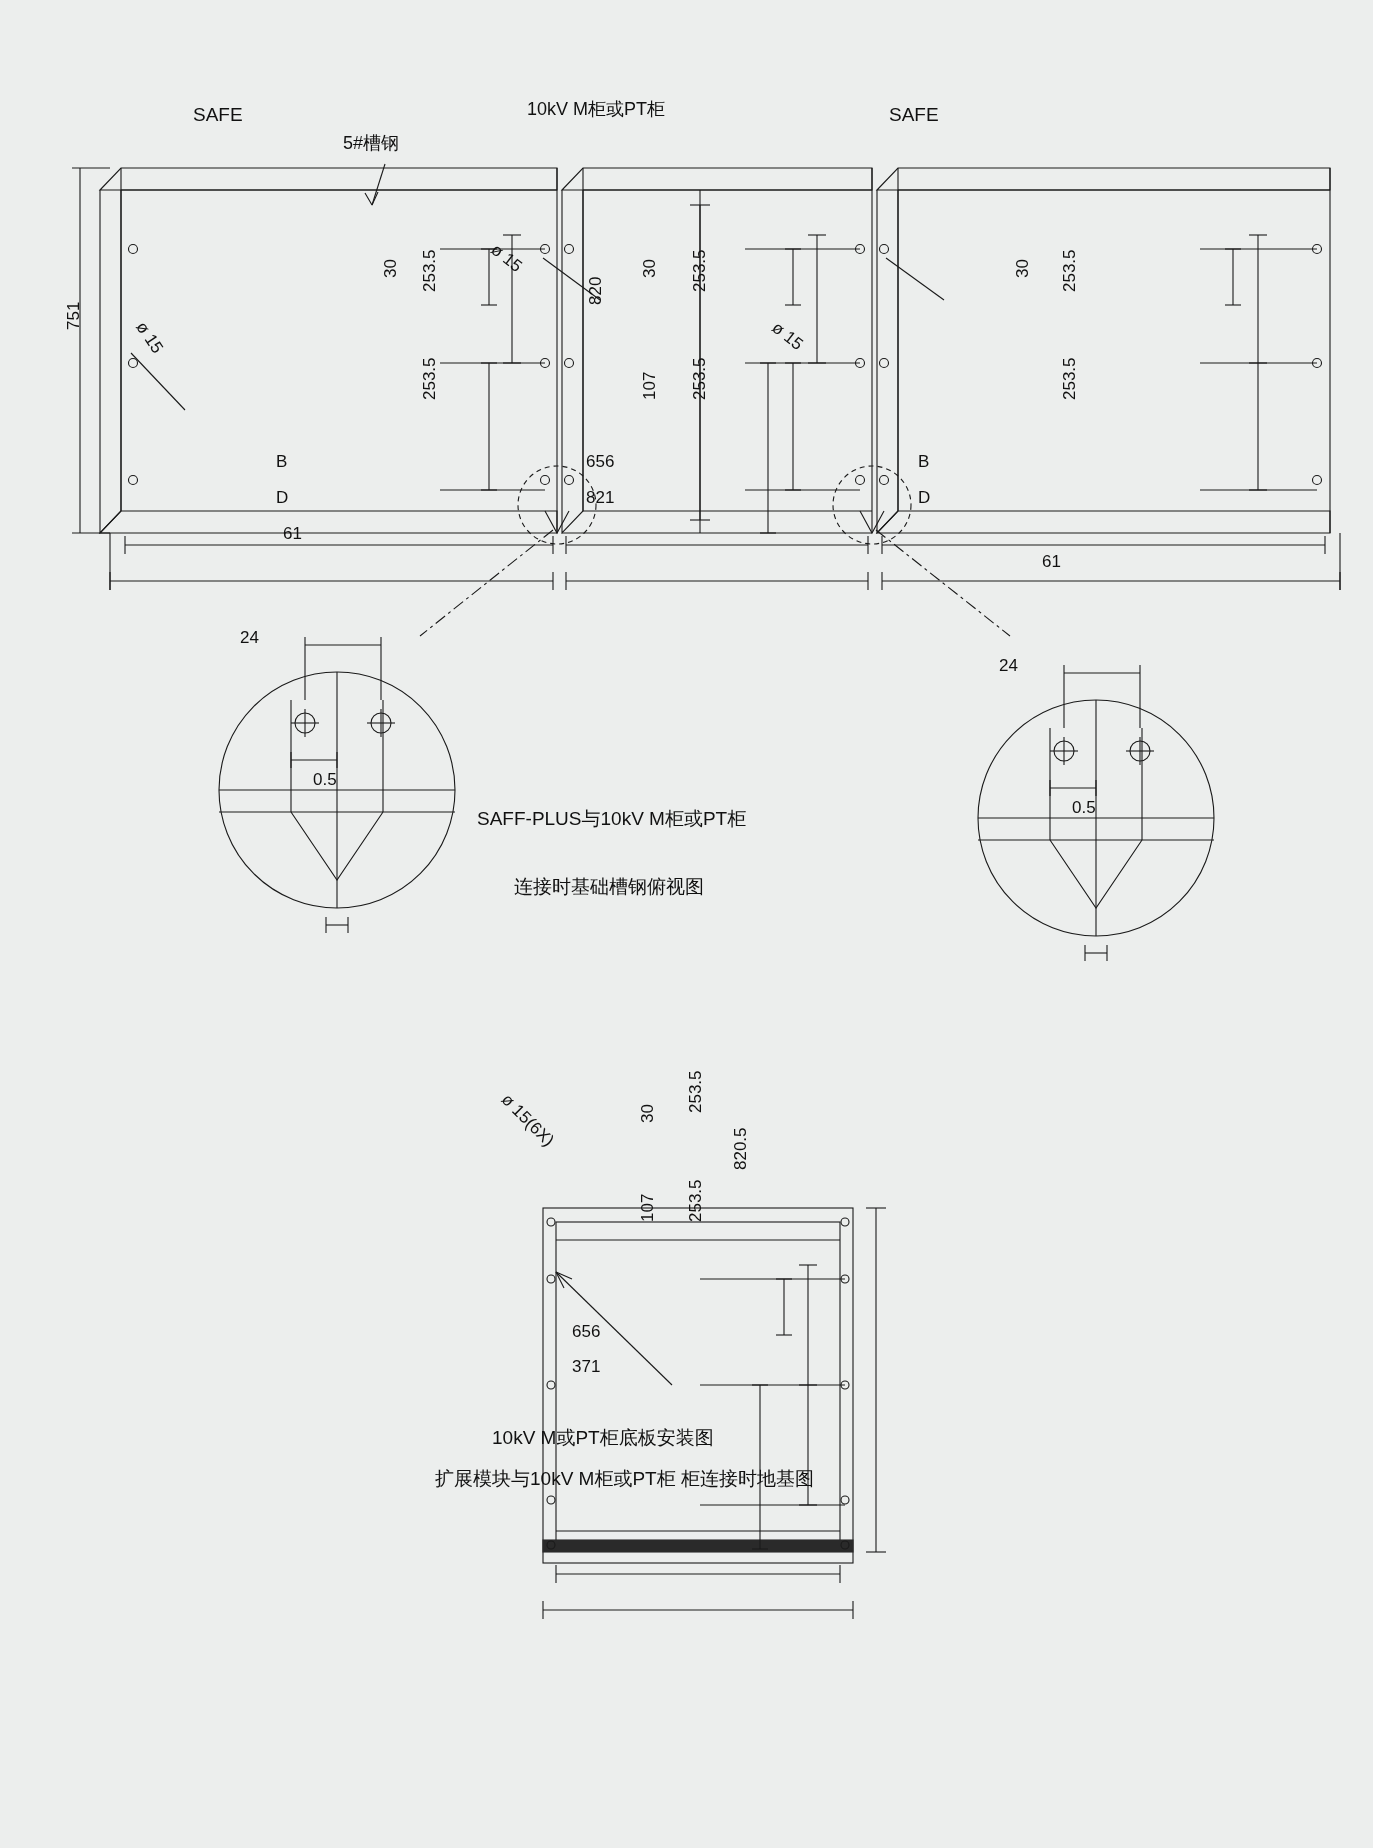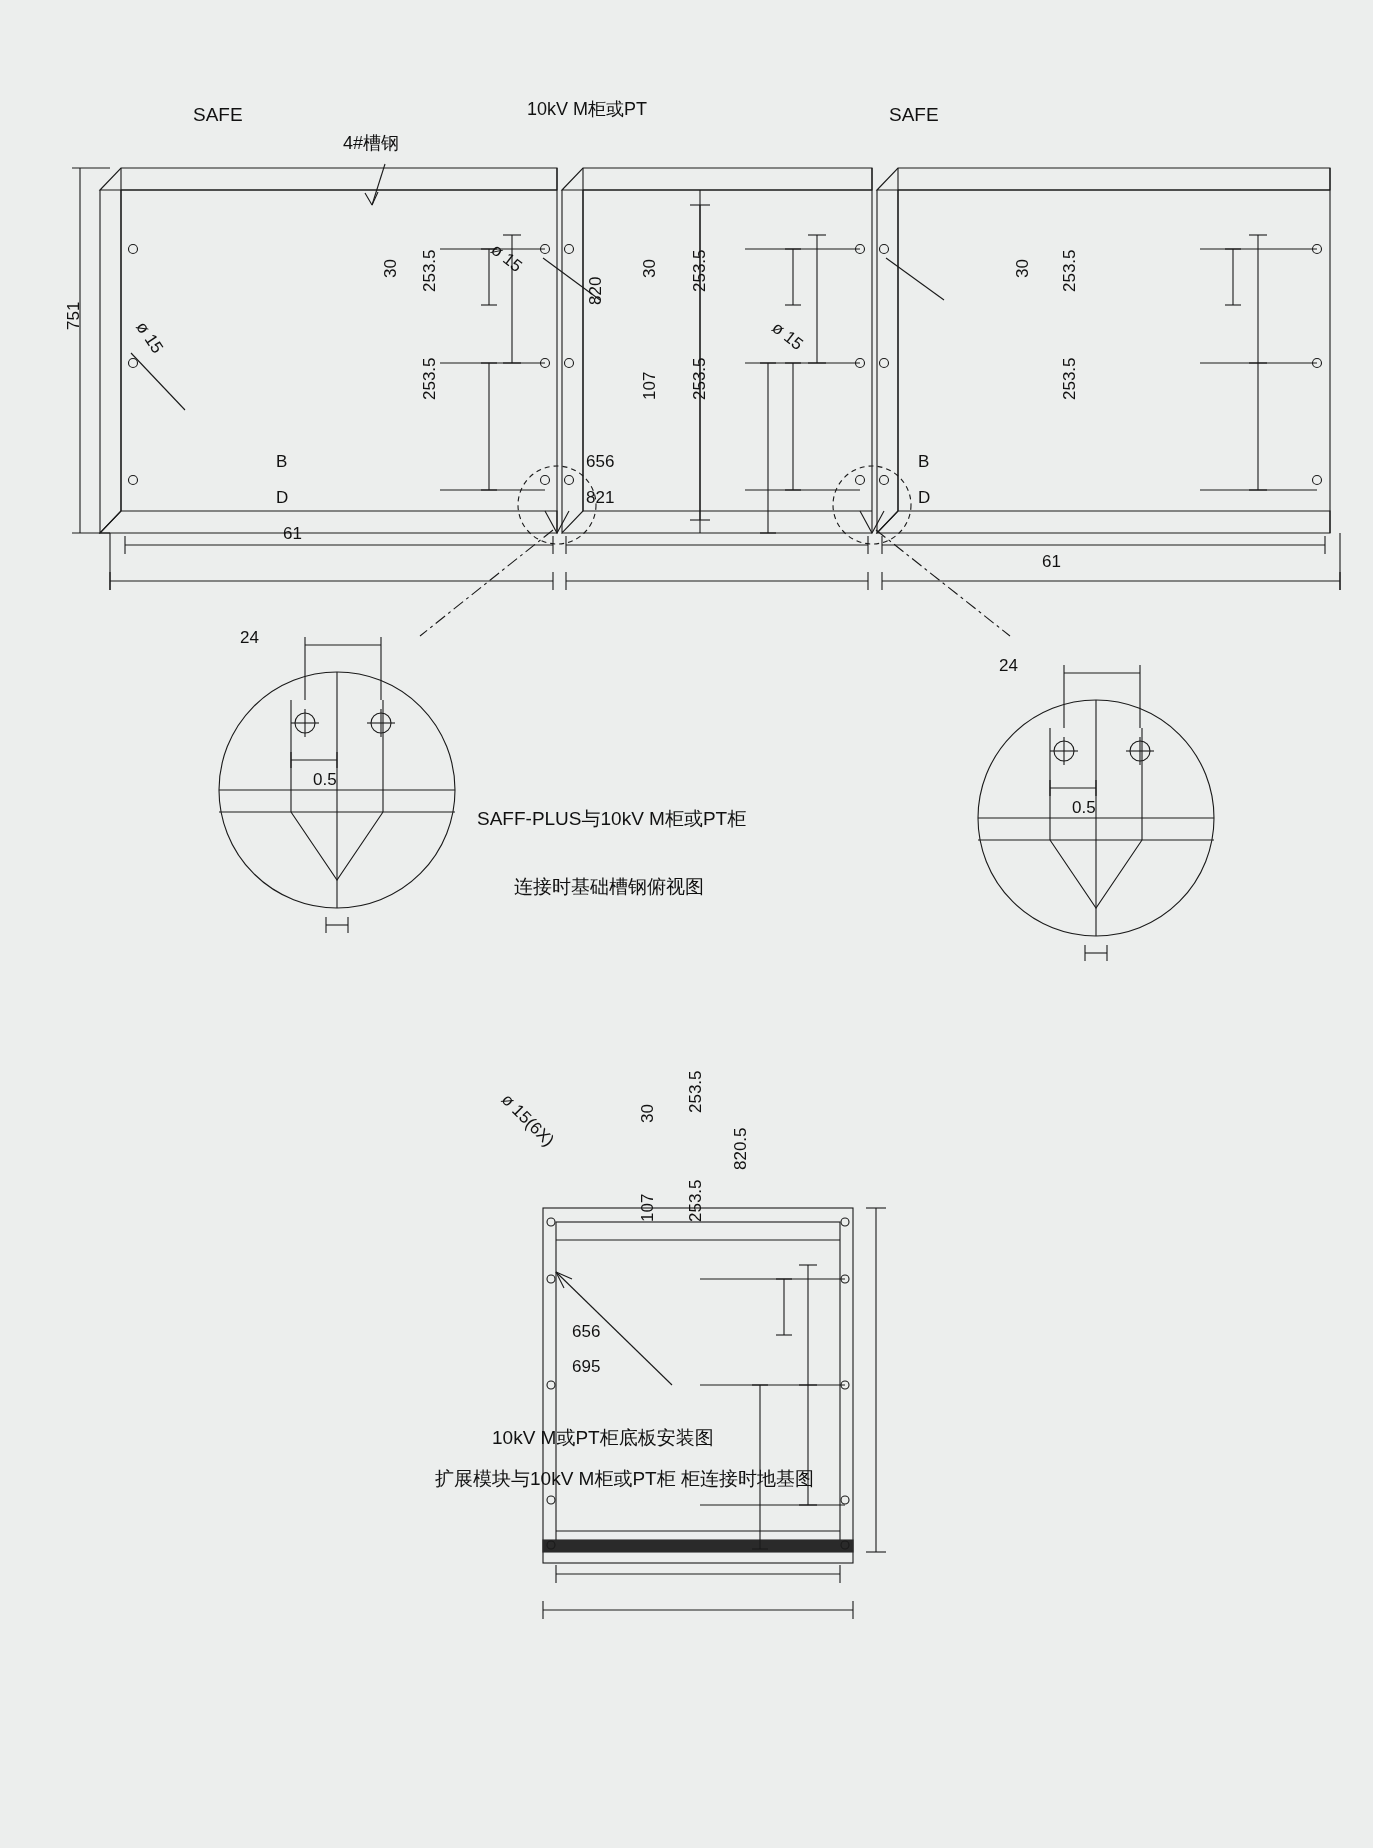--- a/index.html
+++ b/index.html
@@ -272,22 +272,22 @@
 
       <line x1="543" y1="1610" x2="853" y2="1610"></line>
       <line x1="543" y1="1601" x2="543" y2="1619"></line>
       <line x1="853" y1="1601" x2="853" y2="1619"></line>
     </g>
   </g>
 </svg>
 
 <div class="lbl" style="left:193px;top:104px;font-size:19px;">SAFE</div>
 <div class="lbl" style="left:889px;top:104px;font-size:19px;">SAFE</div>
-<div class="lbl" style="left:527px;top:97px;font-size:18px;">10kV M柜或PT</div>
-<div class="lbl" style="left:343px;top:131px;font-size:18px;">4#槽钢</div>
+<div class="lbl" style="left:527px;top:97px;font-size:18px;">10kV M柜或PT柜</div>
+<div class="lbl" style="left:343px;top:131px;font-size:18px;">5#槽钢</div>
 
 <div class="lbl rot" style="left:64px;top:330px;transform:rotate(-90deg);">751</div>
 <div class="lbl rot" style="left:586px;top:305px;transform:rotate(-90deg);">820</div>
 
 <div class="lbl rot" style="left:381px;top:278px;transform:rotate(-90deg);">30</div>
 <div class="lbl rot" style="left:420px;top:292px;transform:rotate(-90deg);">253.5</div>
 <div class="lbl rot" style="left:420px;top:400px;transform:rotate(-90deg);">253.5</div>
 
 <div class="lbl rot" style="left:640px;top:278px;transform:rotate(-90deg);">30</div>
 <div class="lbl rot" style="left:690px;top:292px;transform:rotate(-90deg);">253.5</div>
@@ -320,18 +320,18 @@
 <div class="cap" style="left:477px;top:806px;">SAFF-PLUS与10kV M柜或PT柜</div>
 <div class="cap" style="left:514px;top:874px;">连接时基础槽钢俯视图</div>
 
 <div class="lbl" style="left:511px;top:1090px;transform:rotate(45deg);transform-origin:0 0;">ø 15(6X)</div>
 <div class="lbl rot" style="left:638px;top:1123px;transform:rotate(-90deg);">30</div>
 <div class="lbl rot" style="left:686px;top:1113px;transform:rotate(-90deg);">253.5</div>
 <div class="lbl rot" style="left:638px;top:1222px;transform:rotate(-90deg);">107</div>
 <div class="lbl rot" style="left:686px;top:1222px;transform:rotate(-90deg);">253.5</div>
 <div class="lbl rot" style="left:731px;top:1170px;transform:rotate(-90deg);">820.5</div>
 <div class="lbl" style="left:572px;top:1322px;">656</div>
-<div class="lbl" style="left:572px;top:1357px;">695</div>
+<div class="lbl" style="left:572px;top:1357px;">371</div>
 
 <div class="cap" style="left:492px;top:1425px;">10kV M或PT柜底板安装图</div>
 <div class="cap" style="left:435px;top:1466px;">扩展模块与10kV M柜或PT柜 柜连接时地基图</div>
 
 </div>
 
 </body></html>

